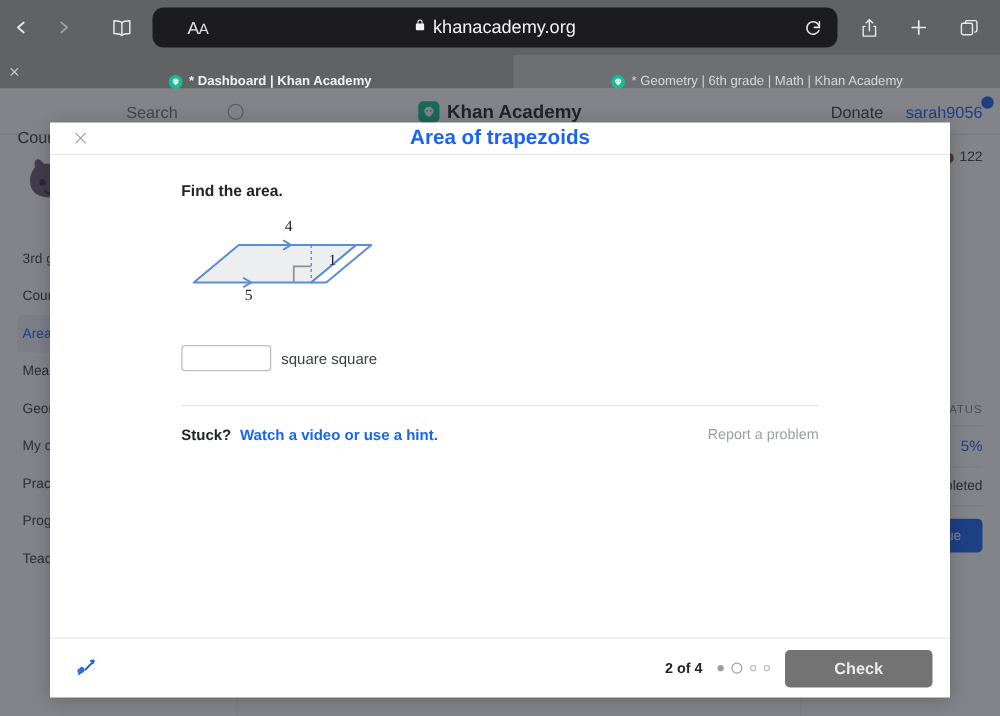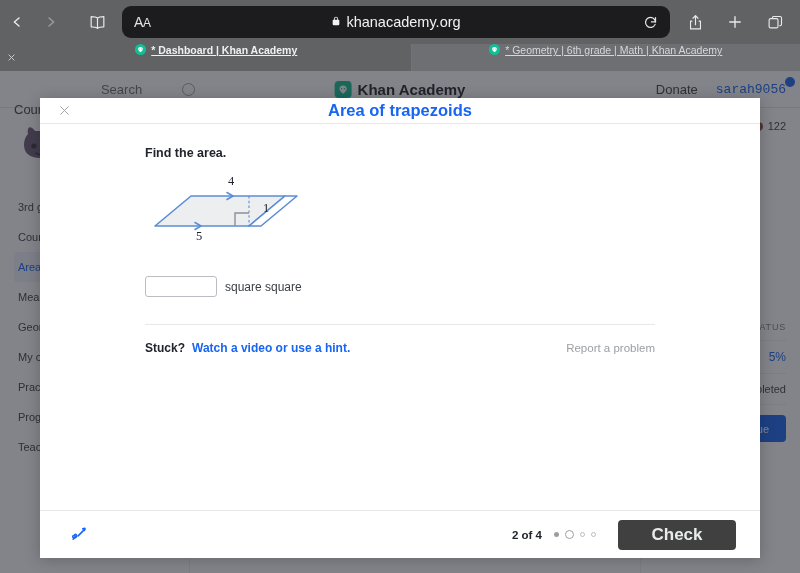--- a/index.html
+++ b/index.html
@@ -31,21 +31,21 @@
   .url-bar {
     flex: 1 1 auto;
     height: 32px;
     background: #1c1c1e;
     border-radius: 9px;
     display: flex; align-items: center;
     margin: 0 8px;
     position: relative;
   }
   .aa-btn {
-    position: absolute; left: 12px;
+    position: absolute; left: 28px;
     color: #e4e4e6;
     font-size: 12px; letter-spacing: -0.3px;
     font-weight: 400;
   }
   .aa-btn .big { font-size: 14px; }
   .url-center {
     flex: 1; text-align: center;
     color: #f2f2f4;
     font-size: 14.5px;
     display: flex; align-items: center; justify-content: center;
@@ -66,27 +66,27 @@
     display: flex; align-items: stretch;
   }
   .tab-close-box {
     width: 22px;
     display: flex; align-items: center; justify-content: center;
     flex: none;
   }
   .tab-close-box svg { display: block; }
   .tab {
     flex: 1 1 0;
-    display: flex; align-items: flex-start; justify-content: center;
+    display: flex; align-items: flex-end; justify-content: center;
     gap: 5px;
     font-size: 10.5px;
     font-weight: bold;
     color: #f0f0f2;
     border-left: 1px solid #727376;
-    overflow: hidden; white-space: nowrap; text-decoration: underline;
+    overflow: hidden; white-space: nowrap;
   }
   .tab.inactive {
     background: #6e6f72;
     color: #d6d7d9;
     font-weight: normal;
   }
   .tab.first { border-left: none; }
   .favicon {
     width: 11px; height: 11px; border-radius: 50%;
     background: #14bf96;
@@ -130,21 +130,21 @@
   }
   .ka-logo-mark {
     width: 17px; height: 17px; border-radius: 4px;
     background: #14bf96;
     display: flex; align-items: center; justify-content: center;
   }
   .ka-nav-right {
     margin-left: auto; display: flex; align-items: center; gap: 18px;
     font-size: 13px; color: #3b4045;
   }
-  .ka-user { color: #1865f2; position: relative; font-family: Liberation Mono, monospace; }
+  .ka-user { color: #1865f2; position: relative; }
   .ka-user-dot {
     position: absolute; right: -9px; top: -5px;
     width: 10px; height: 10px; border-radius: 50%;
     background: #1865f2;
   }
 
   .ka-body { display: flex; height: 465px; }
   .ka-left {
     width: 190px; padding: 12px 14px 0 14px;
     border-right: 1px solid #eee;
@@ -268,42 +268,42 @@
   }
   .report-link {
     margin-left: auto; font-size: 11.5px; color: #9b9fa3;
   }
 
   
   .modal-footer {
     height: 48px; flex: none;
     border-top: 1px solid #e8e8e8;
     display: flex; align-items: center;
-    padding: 0 24px;
+    padding: 0 14px;
   }
   .scratch-btn {
     width: 30px; height: 30px;
     display: flex; align-items: center; justify-content: center;
     color: #1865f2;
   }
   .footer-right {
     margin-left: auto; display: flex; align-items: center; gap: 12px;
   }
   .progress-label { font-size: 11.5px; font-weight: bold; color: #21242c; }
   .dots { display: flex; align-items: center; gap: 6px; }
   .dot { border-radius: 50%; }
   .dot.done { width: 5px; height: 5px; background: #9b9fa3; }
   .dot.current { width: 9px; height: 9px; border: 1.3px solid #9b9fa3; background: transparent; }
   .dot.todo { width: 5px; height: 5px; border: 1.2px solid #b9bdc1; background: transparent; }
   .check-btn {
     width: 118px; height: 30px;
-    background: #404040; border: none; border-radius: 4px;
-    color: #e9eaeb; font-size: 17px; font-weight: bold;
+    background: #737373; border: none; border-radius: 4px;
+    color: #e9eaeb; font-size: 13px; font-weight: bold;
     font-family: "Liberation Sans", sans-serif;
-    margin-left: 10px;
+    margin-left: 0;
   }
 </style>
 </head>
 <body>
 
 <div id="root">
 
   <div class="browser-toolbar">
     <div class="tb-icon">
       <svg width="16" height="16" viewBox="0 0 24 24" fill="none" stroke="currentColor" stroke-width="2.2" stroke-linecap="round" stroke-linejoin="round">

